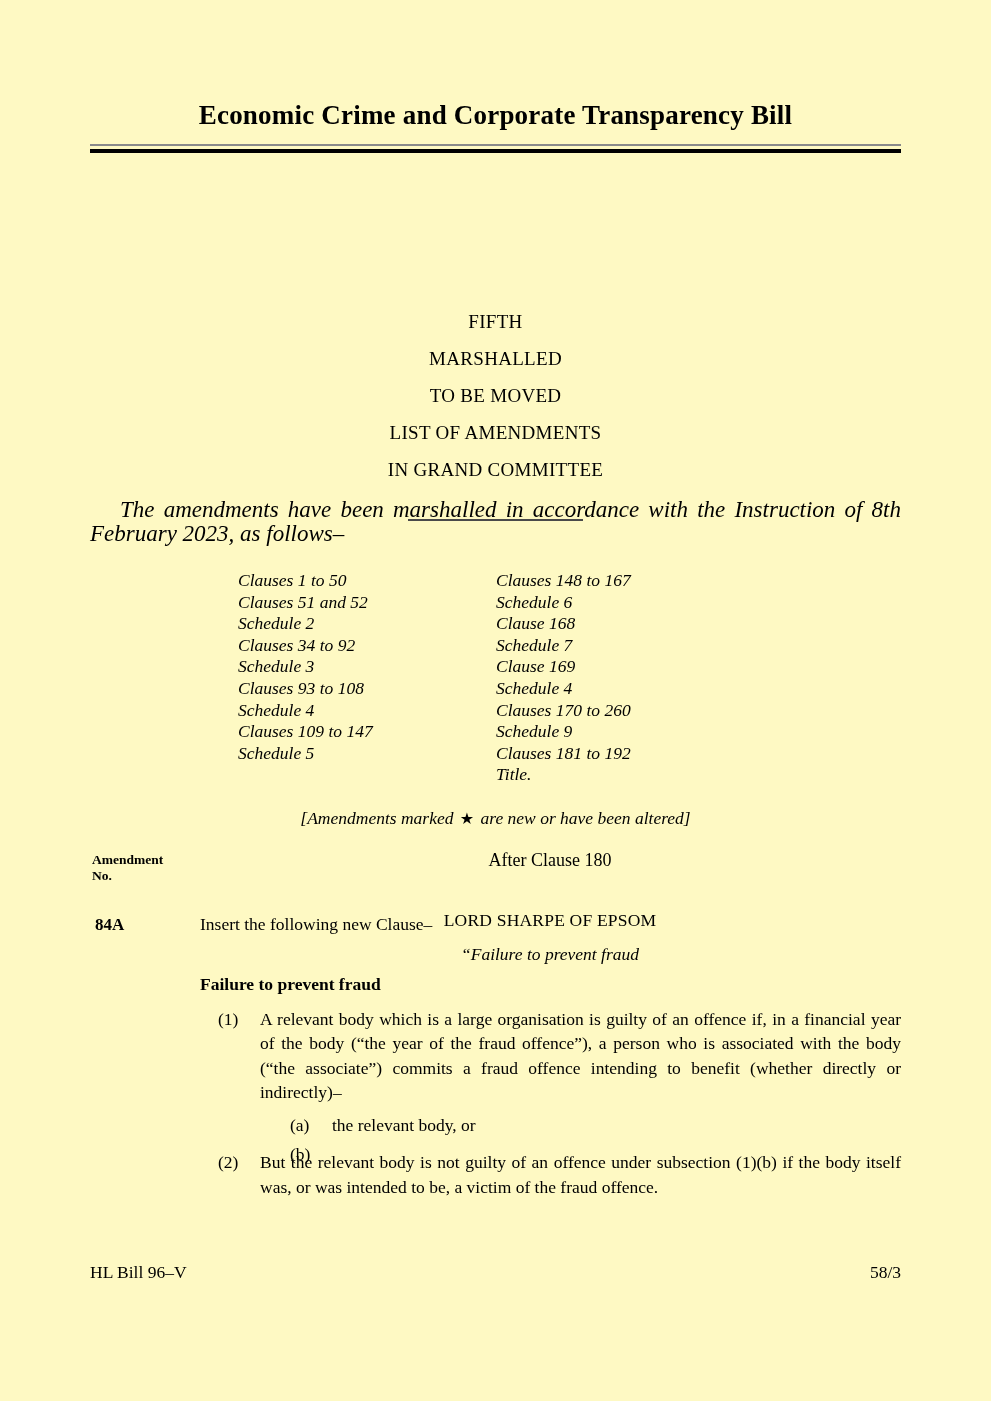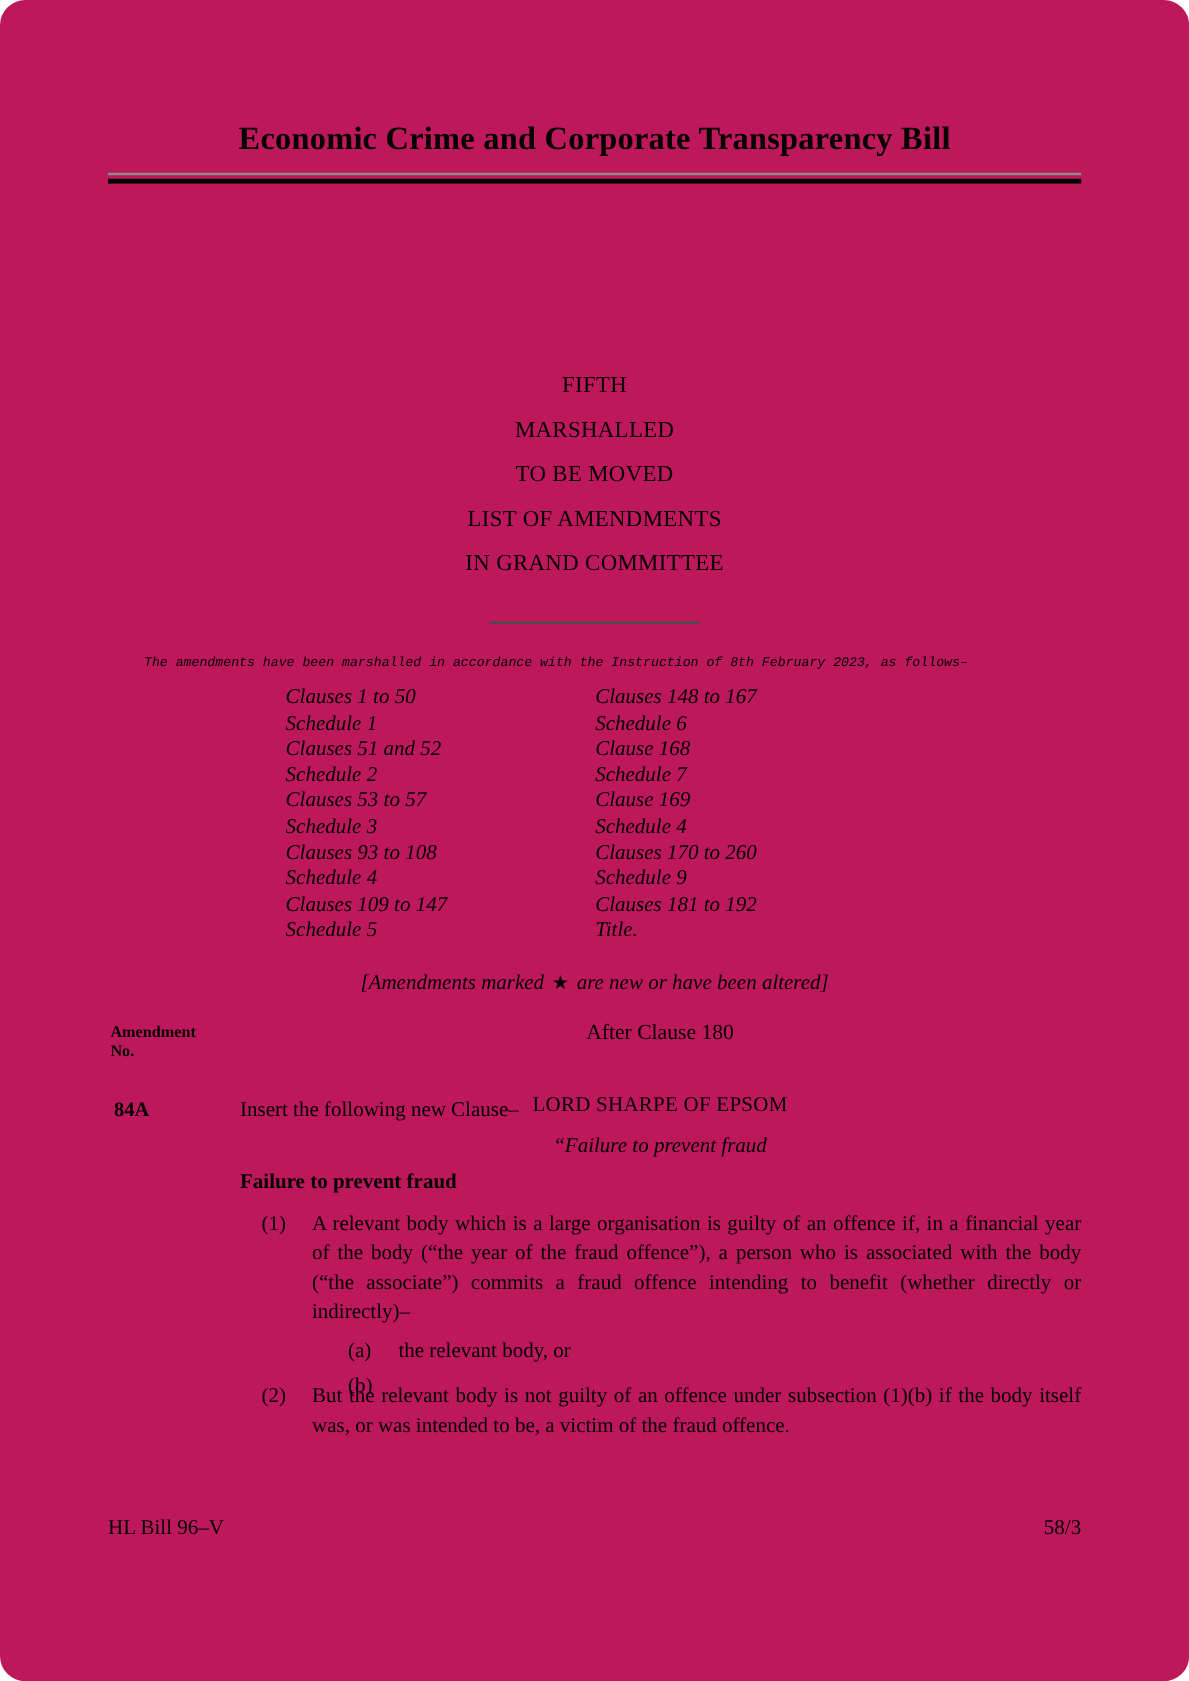--- a/index.html
+++ b/index.html
@@ -9,23 +9,22 @@
   }
   body {
     font-family: "Liberation Serif", "DejaVu Serif", serif;
     color: #000000;
   }
   .page {
     position: relative;
     width: 991px;
     height: 1401px;
     margin: 0 auto;
-    background: #be185d;
+    background: #fef9c3;
     overflow: hidden;
-    border-radius: 21px;
   }
 
   
   .title-block {
     position: absolute;
     left: 90px;
     top: 100px;
     width: 811px;
   }
   .doc-title {
@@ -69,28 +68,27 @@
     width: 175px;
     height: 2px;
     background: #4a4a4a;
     vertical-align: middle;
   }
 
   
   .instruction {
     position: absolute;
     left: 90px;
-    top: 541px;
+    top: 498px;
     width: 811px;
     font-style: italic;
-    font-size: 11px;
+    font-size: 23px;
     line-height: 24px;
     text-align: justify;
     text-indent: 30px;
-    font-family: Liberation Mono, monospace;
   }
 
   
   .clause-columns {
     position: absolute;
     left: 238px;
     top: 570px;
     width: 520px;
     display: flex;
     gap: 0px;
@@ -262,24 +260,23 @@
     <div class="short-rule-wrap">
       <span class="short-rule"></span>
     </div>
   </div>
 
   <div class="instruction">The amendments have been marshalled in accordance with the Instruction of 8th February 2023, as follows–</div>
 
   <div class="clause-columns">
     <div class="clause-col">
       <div class="clause-item">Clauses 1 to 50</div>
-      <div class="clause-item">Schedule 1</div>
       <div class="clause-item">Clauses 51 and 52</div>
       <div class="clause-item">Schedule 2</div>
-      <div class="clause-item">Clauses 53 to 57</div>
+      <div class="clause-item">Clauses 34 to 92</div>
       <div class="clause-item">Schedule 3</div>
       <div class="clause-item">Clauses 93 to 108</div>
       <div class="clause-item">Schedule 4</div>
       <div class="clause-item">Clauses 109 to 147</div>
       <div class="clause-item">Schedule 5</div>
     </div>
     <div class="clause-col">
       <div class="clause-item">Clauses 148 to 167</div>
       <div class="clause-item">Schedule 6</div>
       <div class="clause-item">Clause 168</div>

